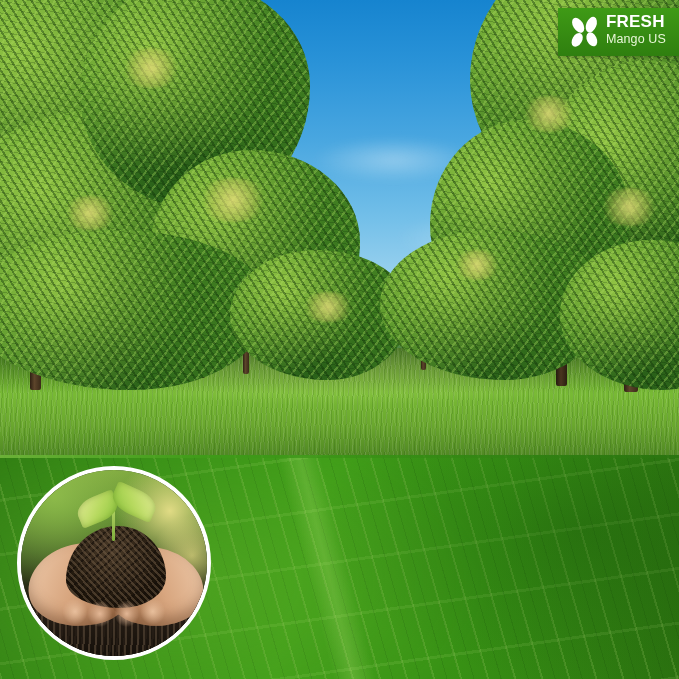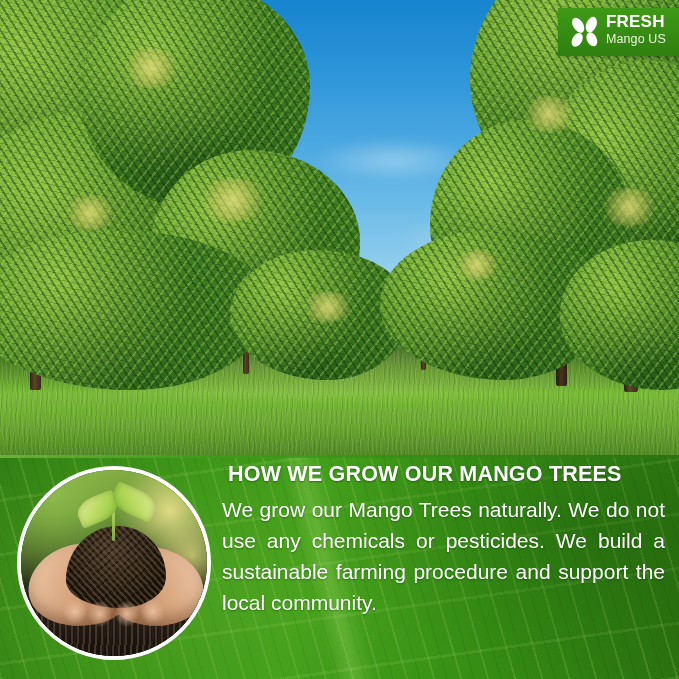--- a/index.html
+++ b/index.html
@@ -302,24 +302,20 @@
     <div class="bloom" style="left:598px; top:188px; width:62px; height:38px;"></div>
     <div class="bloom" style="left:452px; top:250px; width:50px; height:30px;"></div>
     <div class="bloom" style="left:300px; top:292px; width:56px; height:30px;"></div>
   </div>
 
   <div class="panel">
     <div class="panel-veins"></div>
     <div class="panel-midrib"></div>
     <div class="panel-topline"></div>
 
-    <div class="panel-text">
-      <h2 class="headline">HOW WE GROW OUR MANGO TREES</h2>
-      <p class="body-copy">We grow our Mango Trees naturally. We do not use any chemicals or pesticides. We build a sustainable farming procedure and support the local community.</p>
-    </div>
   </div>
 
   <div class="circle-wrap">
     <div class="circle-ring">
       <div class="c-bg"></div>
       <div class="c-soilbed"></div>
       <div class="c-hand left"></div>
       <div class="c-hand right"></div>
       <div class="c-soil"></div>
       <div class="c-fingers"></div>

